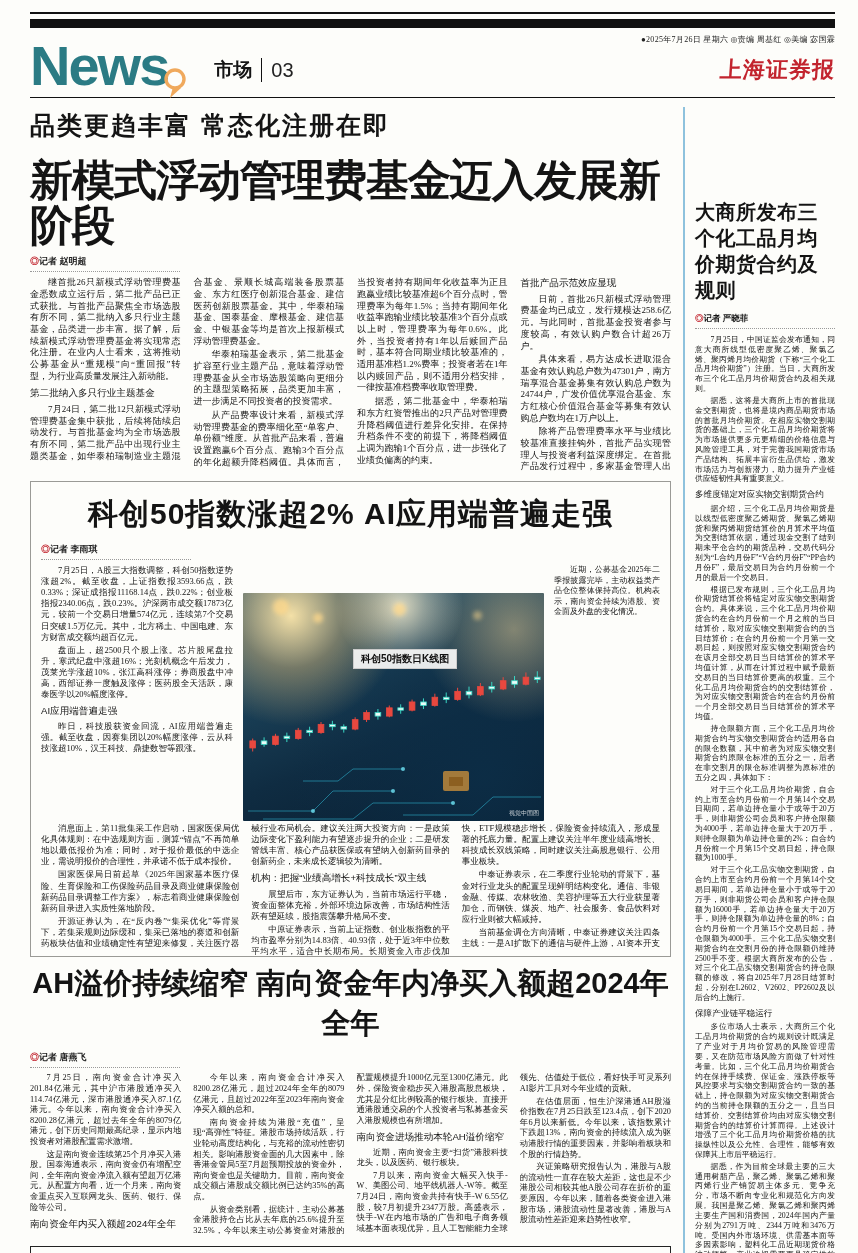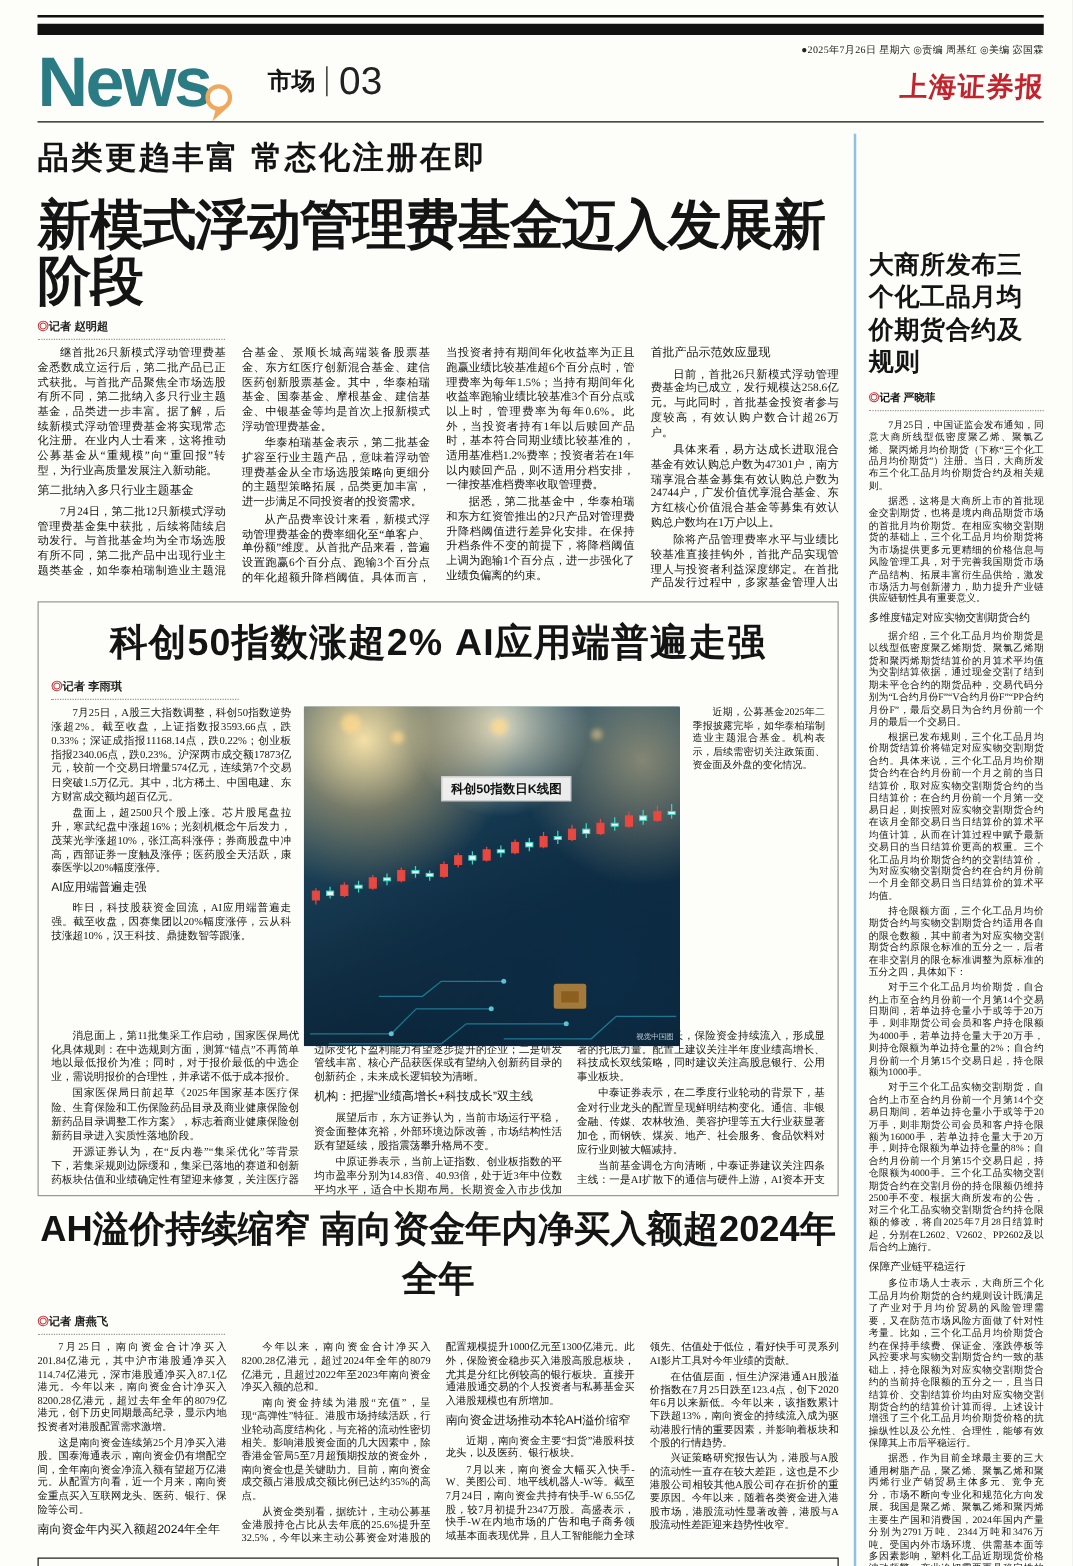--- a/index.html
+++ b/index.html
@@ -11,21 +11,21 @@
   .toprule{height:2px;background:#111;margin-bottom:5px;}
   .topband{height:9px;background:#111;}
   .hdr{display:flex;align-items:flex-end;padding:6px 0 8px;border-bottom:1.5px solid #111;}
   .newslogo{display:flex;align-items:flex-end;position:relative;}
   .newslogo .word{font-family:"Liberation Sans","DejaVu Sans",sans-serif;font-weight:800;
         font-size:56px;line-height:.82;color:#2b7b84;letter-spacing:-2px;}
   .bubble{margin-left:-6px;margin-bottom:-14px;}
   .sectag{display:flex;align-items:center;margin-left:26px;margin-bottom:6px;}
   .sectag .nm{font-family:"Liberation Sans",sans-serif;font-weight:900;font-size:19px;}
   .sectag .bar{width:1px;height:24px;background:#111;margin:0 9px;}
-  .sectag .no{font-family:"Liberation Sans",sans-serif;font-weight:300;font-size:31px;color:#222;text-align:right;}
+  .sectag .no{font-family:"Liberation Sans",sans-serif;font-weight:300;font-size:20px;color:#222;text-align:right;}
   .hdr-right{margin-left:auto;display:flex;align-items:flex-end;gap:10px;margin-bottom:4px;flex-direction:column;}
   .dateline{font-size:8px;color:#222;letter-spacing:.3px;}
   .masthead{font-family:"Liberation Serif",serif;font-weight:900;font-size:22px;color:#c2242e;
         letter-spacing:1px;transform:skewX(-4deg);}
   
   .cols{display:grid;grid-template-columns:1fr 152px;column-gap:12px;margin-top:9px;}
   .sidebar{border-left:2px solid #8ec2dd;padding-left:10px;min-height:1100px;}
   
   .kicker{font-family:"Liberation Sans",sans-serif;font-weight:900;font-size:25px;letter-spacing:2px;margin:2px 0 16px;}
   .lead-title{font-family:"Liberation Sans",sans-serif;font-weight:900;font-size:43px;letter-spacing:-1px;
@@ -40,27 +40,27 @@
   
   .kbox{border:1px solid #9a9a96;margin-top:8px;padding:8px 10px 6px;height:476px;overflow:hidden;}
   .kbox-title{font-family:"Liberation Sans",sans-serif;font-weight:900;font-size:30px;text-align:center;
         letter-spacing:1px;margin:4px 0 8px;}
   .krow1{display:grid;grid-template-columns:192px 1fr 106px;column-gap:10px;height:250px;}
   .kcol{overflow:hidden;font-size:8.5px;line-height:1.3;text-align:justify;}
   .kcol-narrow{font-size:8px;line-height:1.32;}
   .krow2{column-count:3;column-gap:12px;height:136px;overflow:hidden;column-fill:auto;
         font-size:8.5px;line-height:1.3;text-align:justify;margin-top:8px;}
   
-  .photo{position:relative;height:272px;border-radius:1px;overflow:hidden;
+  .photo{position:relative;height:228px;border-radius:1px;overflow:hidden;
     background:
       radial-gradient(circle at 16% 10%, rgba(255,232,170,.95), rgba(250,200,120,.4) 16%, transparent 34%),
       radial-gradient(circle at 52% 6%, rgba(255,244,210,.85), transparent 24%),
       radial-gradient(circle at 90% 16%, rgba(240,210,150,.5), transparent 28%),
       radial-gradient(circle at 80% 80%, rgba(12,45,70,.95), transparent 65%),
-      linear-gradient(160deg,#2a5a76 0%,#1b4259 30%,#0f2c42 60%,#081c2e 100%);}
+      linear-gradient(160deg,#2a5a76 0%,#1b4259 30%,#0f2c42 60%,#081c2e 100%); margin-top: 28px;}
   .bokeh{position:absolute;border-radius:50%;filter:blur(2px);opacity:.75;background:#ffd98c;}
   .chiplabel{position:absolute;left:110px;top:56px;background:rgba(250,250,248,.92);color:#111;
         font-family:"Liberation Sans",sans-serif;font-weight:700;font-size:10px;padding:2px 7px;
         border:1px solid #ccc;}
   .credit{position:absolute;right:5px;bottom:3px;font-size:6px;color:rgba(255,255,255,.75);}
   .klinesvg{position:absolute;left:4px;top:70px;}
   .circuit{position:absolute;left:0;bottom:0;}
   
   .ah{margin-top:7px;}
   .ah-title{font-family:"Liberation Sans",sans-serif;font-weight:900;font-size:29px;text-align:center;
@@ -216,21 +216,21 @@
                 <rect x="264.6923076923077" y="17.700000000000003" width="5.6923076923076925" height="3.5400000000000063" fill="#eafcf9" stroke="#3ad6c4" stroke-width="0.8"></rect>
                 <line x1="278.9230769230769" x2="278.9230769230769" y1="9.439999999999998" y2="22.419999999999987" stroke="#e8483f" stroke-width="1"></line>
                 <rect x="276.07692307692304" y="14.159999999999997" width="5.6923076923076925" height="7.0800000000000125" fill="#e8483f" stroke="#e8483f" stroke-width="0.8"></rect>
                 <line x1="290.3076923076923" x2="290.3076923076923" y1="8.259999999999991" y2="20.060000000000002" stroke="#3ad6c4" stroke-width="1"></line>
                 <rect x="287.46153846153845" y="14.159999999999997" width="5.6923076923076925" height="2.3599999999999994" fill="#eafcf9" stroke="#3ad6c4" stroke-width="0.8"></rect>
               </svg>
             <div class="chiplabel">科创50指数日K线图</div>
             <div class="credit">视觉中国图</div>
           </div>
           <div class="kcol kcol-narrow">
-              <p class="para">近期，公募基金2025年二季报披露完毕，如华泰柏瑞制造业主题混合基金。机构表示，后续需密切关注政策面、资金面及外盘的变化情况。</p>
+              <p class="para">近期，公募基金2025年二季报披露完毕，主动权益类产品仓位整体保持高位。机构表示，南向资金持续为港股、资金面及外盘的变化情况。</p>
             </div>
         </div>
         <div class="krow2">
             <p class="para">消息面上，第11批集采工作启动，国家医保局优化具体规则：在中选规则方面，测算“锚点”不再简单地以最低报价为准；同时，对于报价最低的中选企业，需说明报价的合理性，并承诺不低于成本报价。</p>
             <p class="para">国家医保局日前起草《2025年国家基本医疗保险、生育保险和工伤保险药品目录及商业健康保险创新药品目录调整工作方案》，标志着商业健康保险创新药目录进入实质性落地阶段。</p>
             <p class="para">开源证券认为，在“反内卷”“集采优化”等背景下，若集采规则边际缓和，集采已落地的赛道和创新药板块估值和业绩确定性有望迎来修复，关注医疗器械行业布局机会。建议关注两大投资方向：一是政策边际变化下盈利能力有望逐步提升的企业；二是研发管线丰富、核心产品获医保或有望纳入创新药目录的创新药企，未来成长逻辑较为清晰。</p>
             <h4 class="sub">机构：把握“业绩高增长+科技成长”双主线</h4>
             <p class="para">展望后市，东方证券认为，当前市场运行平稳，资金面整体充裕，外部环境边际改善，市场结构性活跃有望延续，股指震荡攀升格局不变。</p>
             <p class="para">中原证券表示，当前上证指数、创业板指数的平均市盈率分别为14.83倍、40.93倍，处于近3年中位数平均水平，适合中长期布局。长期资金入市步伐加快，ETF规模稳步增长，保险资金持续流入，形成显著的托底力量。配置上建议关注半年度业绩高增长、科技成长双线策略，同时建议关注高股息银行、公用事业板块。</p>
             <p class="para">中泰证券表示，在二季度行业轮动的背景下，基金对行业龙头的配置呈现鲜明结构变化。通信、非银金融、传媒、农林牧渔、美容护理等五大行业获显著加仓，而钢铁、煤炭、地产、社会服务、食品饮料对应行业则被大幅减持。</p>

